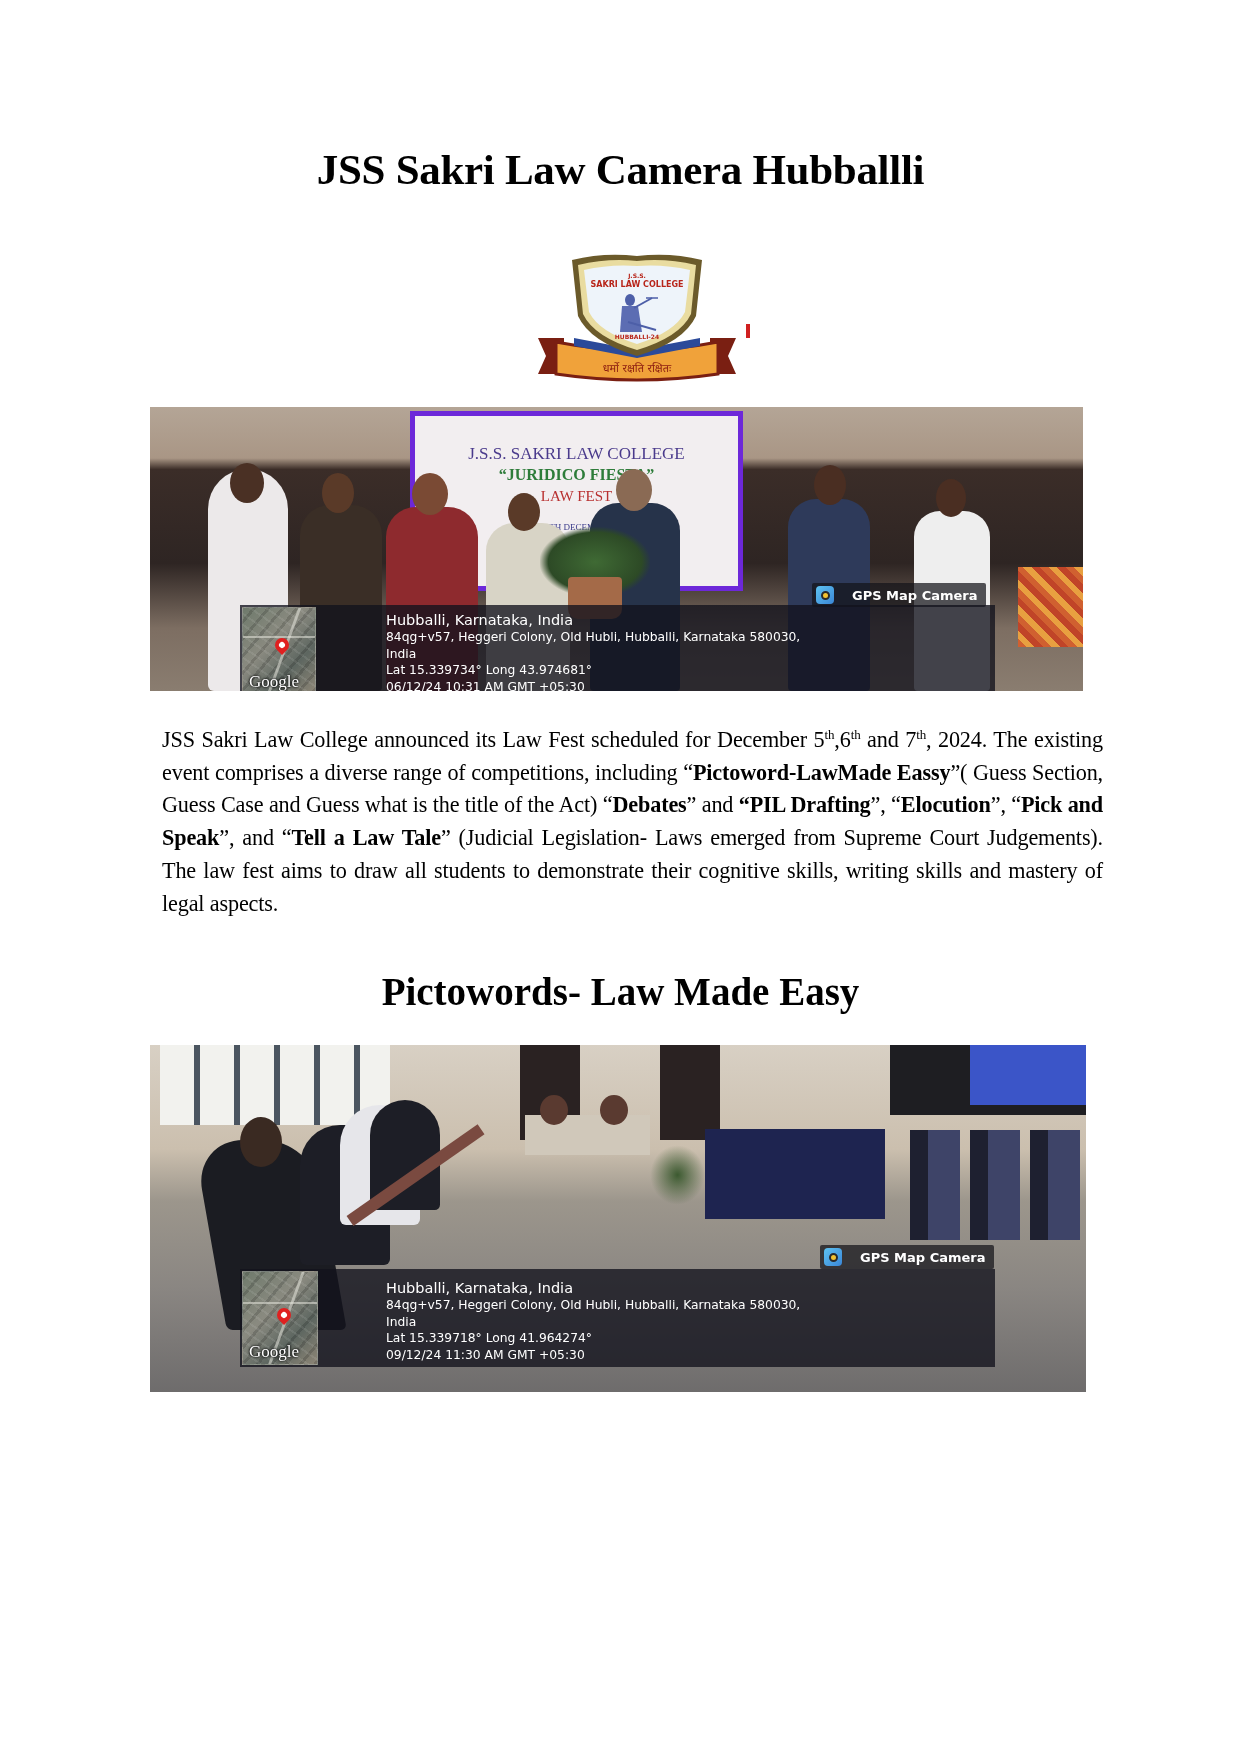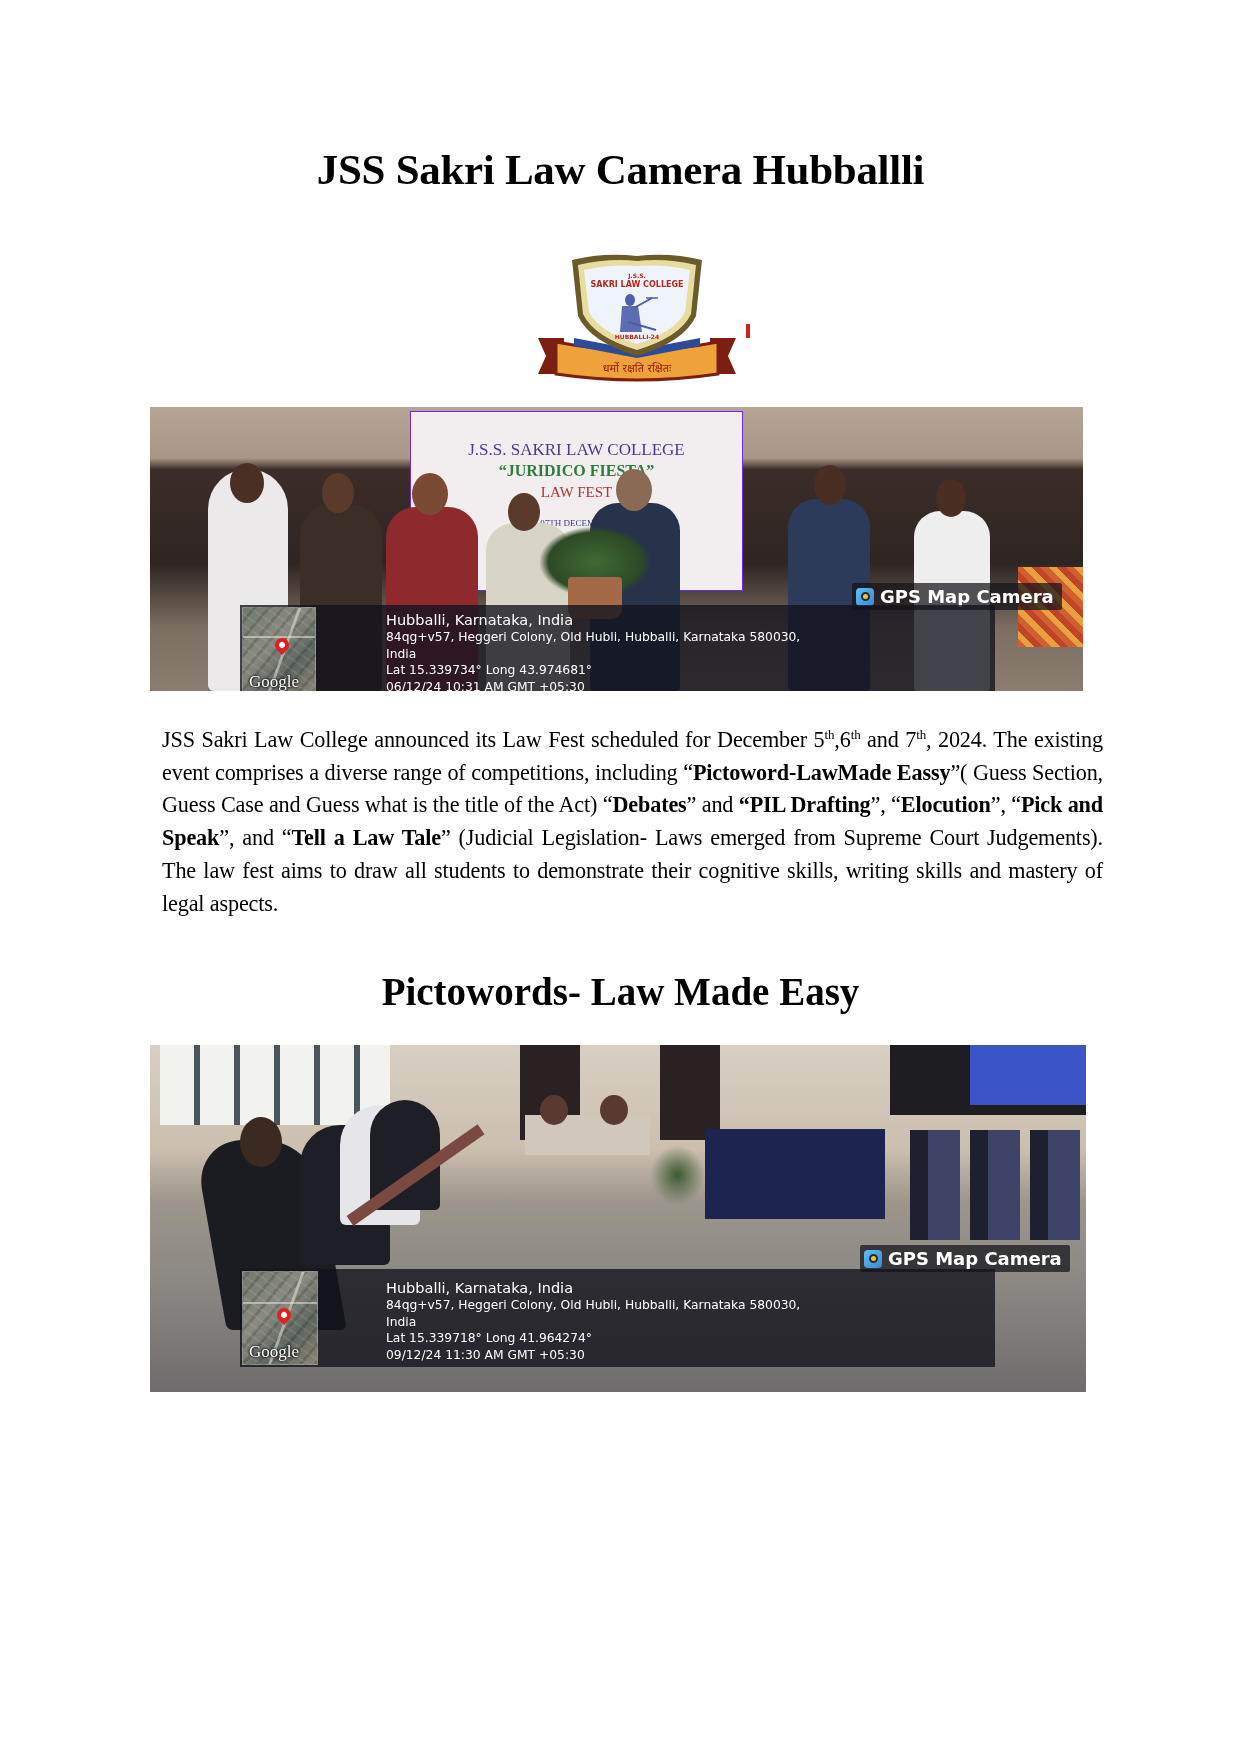--- a/index.html
+++ b/index.html
@@ -5,23 +5,23 @@
   html, body { margin: 0; padding: 0; background: #ffffff; }
   body { width: 1241px; height: 1755px; position: relative; overflow: hidden;
          font-family: "Liberation Serif", "DejaVu Serif", serif; color: #000; }
   .page-title { position: absolute; left: 0; width: 1241px; top: 148px; margin: 0;
                 text-align: center; font-size: 43px; font-weight: bold; line-height: 1; letter-spacing: -0.3px; }
   .logo { position: absolute; left: 524px; top: 246px; width: 226px; height: 142px; }
   .photo { position: absolute; overflow: hidden; }
   .photo-1 { left: 150px; top: 407px; width: 933px; height: 284px; }
   .photo-2 { left: 150px; top: 1045px; width: 936px; height: 347px; }
   .scene { position: absolute; inset: 0; }
-  .gps-badge { position: absolute; display: flex; align-items: center; gap: 6px;
+  .gps-badge { position: absolute; display: flex; align-items: center; gap: 18px;
                background: rgba(20,20,25,0.72); color: #fff; padding: 3px 8px 3px 4px;
-               font-family: "DejaVu Sans", sans-serif; font-weight: bold; font-size: 18px; border-radius: 2px; margin-left: 40px; }
+               font-family: "DejaVu Sans", sans-serif; font-weight: bold; font-size: 13px; border-radius: 2px; }
   .gps-app-icon { width: 18px; height: 18px; border-radius: 4px; background: linear-gradient(135deg,#5ec3f2,#3a86d6);
                   display: flex; align-items: center; justify-content: center; }
   .gps-app-icon span { width: 9px; height: 9px; border-radius: 50%; background: #f2c230; border: 2px solid #2a2a2a; box-sizing: border-box; }
   .gps-panel { position: absolute; background: rgba(18,18,28,0.78); color: #fff;
                font-family: "DejaVu Sans", sans-serif; }
   .gps-map { position: absolute; background:
       repeating-linear-gradient(35deg, rgba(255,255,255,0.08) 0 2px, transparent 2px 9px),
       repeating-linear-gradient(-50deg, rgba(0,0,0,0.15) 0 3px, transparent 3px 11px),
       linear-gradient(135deg,#6f7a6c,#8a8a80 40%,#5d6660 70%,#8c8576);
       border: 1px solid rgba(255,255,255,0.15); }
@@ -69,21 +69,21 @@
     <text x="113" y="93" text-anchor="middle" font-size="6" fill="#b8261b" font-family="DejaVu Sans, sans-serif" font-weight="bold">HUBBALLI-24</text>
 
     <rect x="222" y="78" width="4" height="14" fill="#d02020"></rect>
   </svg>
 </div>
 
 <div class="photo photo-1">
   <div class="scene" style="background:
       linear-gradient(180deg, #b4a596 0%, #a99685 18%, #3b2d28 22%, #2e2523 55%, #7d6e62 78%, #8a7d70 100%);"></div>
 
-  <div style="position:absolute;left:260px;top:4px;width:333px;height:180px;background:#f2eef0;border:1px solid #6d28d9;box-sizing:border-box;">
+  <div style="position:absolute;left:260px;top:4px;width:333px;height:180px;background:#f2eef0;border:5px solid #6d28d9;box-sizing:border-box;">
     <div style="position:absolute;left:0;right:0;top:28px;text-align:center;color:#4a3a8c;font-size:17px;font-family:'Liberation Serif',serif;">J.S.S. SAKRI LAW COLLEGE</div>
     <div style="position:absolute;left:0;right:0;top:50px;text-align:center;color:#2e7c3a;font-size:16px;font-weight:bold;font-family:'Liberation Serif',serif;">“JURIDICO FIESTA”</div>
     <div style="position:absolute;left:0;right:0;top:72px;text-align:center;color:#b83030;font-size:15px;font-family:'Liberation Serif',serif;">LAW FEST</div>
     <div style="position:absolute;left:0;right:0;top:106px;text-align:center;color:#3a3a8a;font-size:9px;font-family:'Liberation Serif',serif;">07TH DECEMBER</div>
   </div>
 
   <div>
     <div style="position:absolute;left:58px;top:62px;width:80px;height:222px;background:#ece9ea;border-radius:40px 40px 6px 6px;"></div>
     <div style="position:absolute;left:80px;top:56px;width:34px;height:40px;background:#4a3024;border-radius:50%;"></div>
     <div style="position:absolute;left:150px;top:98px;width:82px;height:186px;background:#3a2e26;border-radius:30px 30px 4px 4px;"></div>

